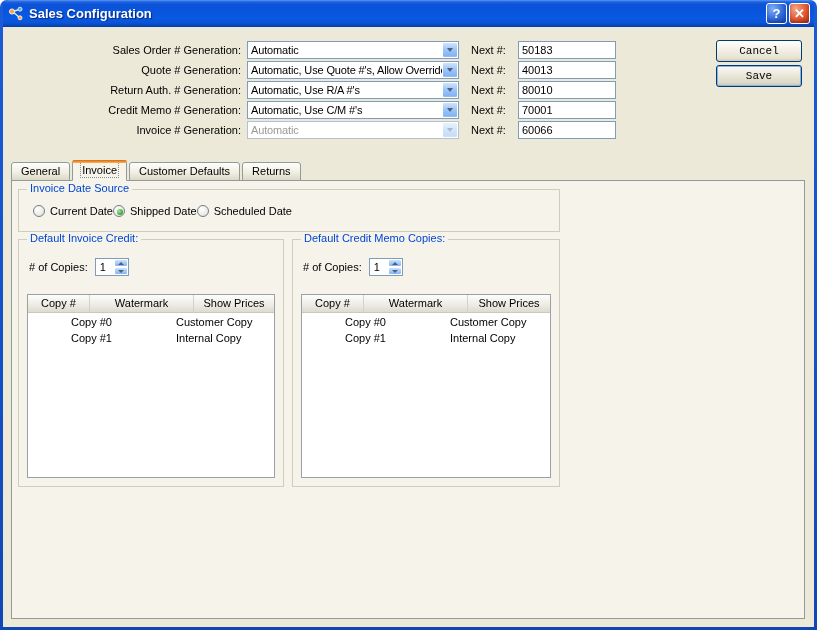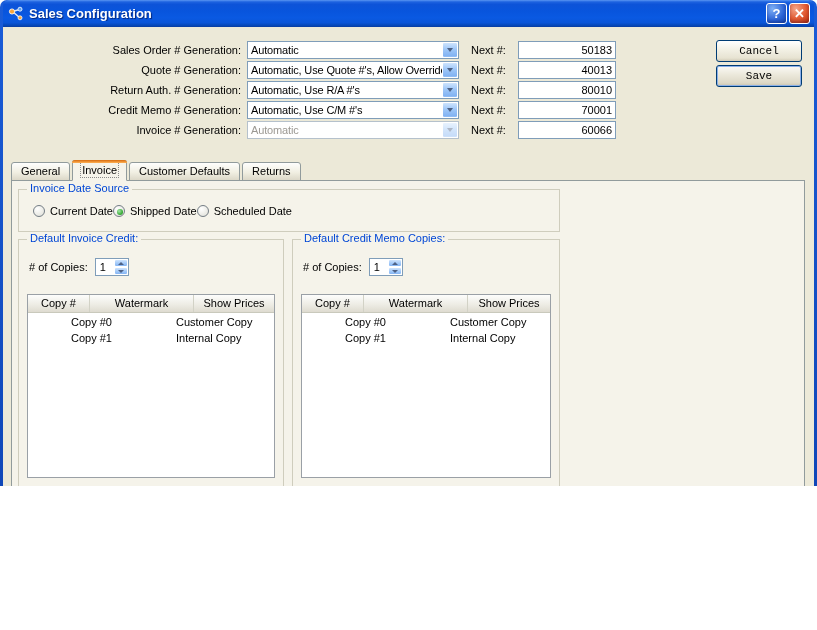--- a/index.html
+++ b/index.html
@@ -6,21 +6,21 @@
   html, body { margin: 0; padding: 0; }
   body {
     font-family: "Liberation Sans", sans-serif;
     font-size: 11px;
     color: #000;
     background: #fff;
     cursor: default;
   }
   .window {
     position: relative;
-    width: 817px; height: 486px;
+    width: 817px; height: 630px;
     background: linear-gradient(180deg, #1a5cd8, #0f47b8);
     padding: 0 3px 3px 3px;
     border-radius: 7px 7px 0 0;
     overflow: hidden;
   }
   
   .titlebar {
     height: 27px;
     display: flex; align-items: center;
     padding: 0 4px 0 5px;
@@ -83,21 +83,20 @@
   .combo.disabled { border-color: #b5c1cc; }
   .combo.disabled .combo-btn { opacity: .45; }
   .next-label { margin-left: 12px; width: 42px; white-space: nowrap; }
   .next-input {
     width: 98px; height: 17px;
     margin-left: 5px;
     border: 1px solid #7f9db9;
     padding: 8px 3px;
     font-family: "Liberation Sans", sans-serif; font-size: 11px;
     background: #fff;
-    text-align: right;
   }
   .action-btns {
     position: absolute; top: 13px; right: 12px;
     display: flex; flex-direction: column; gap: 3px;
   }
   .xp-btn {
     width: 86px; height: 22px;
     border: 1px solid #003c74; border-radius: 3px;
     background: linear-gradient(180deg, #ffffff, #f2f0e4 45%, #e7e3d2 85%, #d2ccb8);
     font-family: Liberation Mono, monospace; font-size: 11px;

